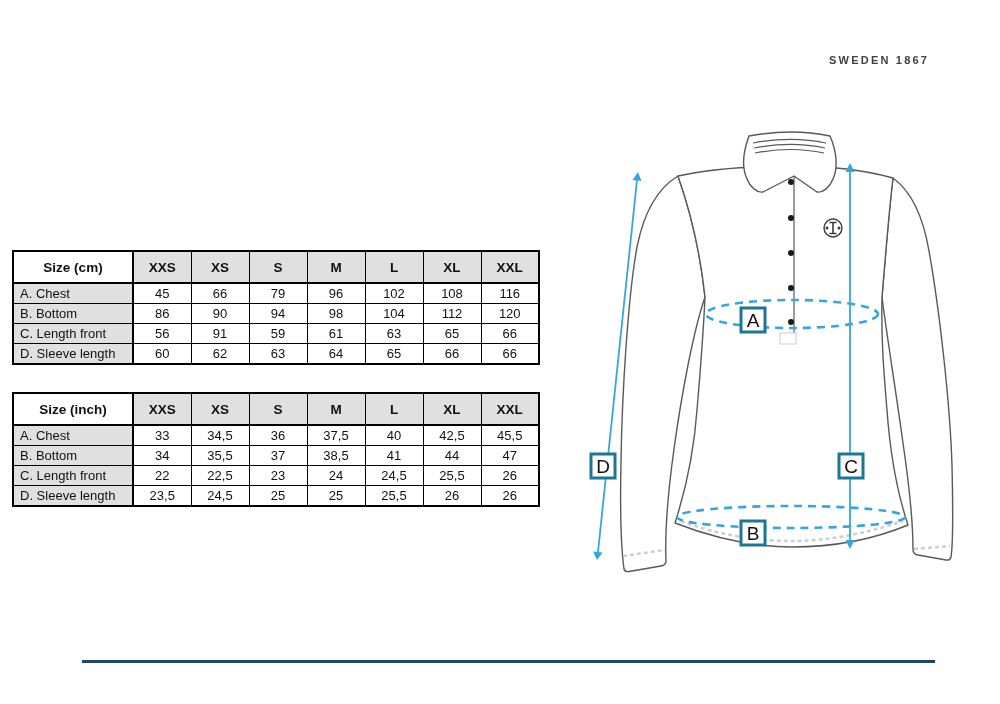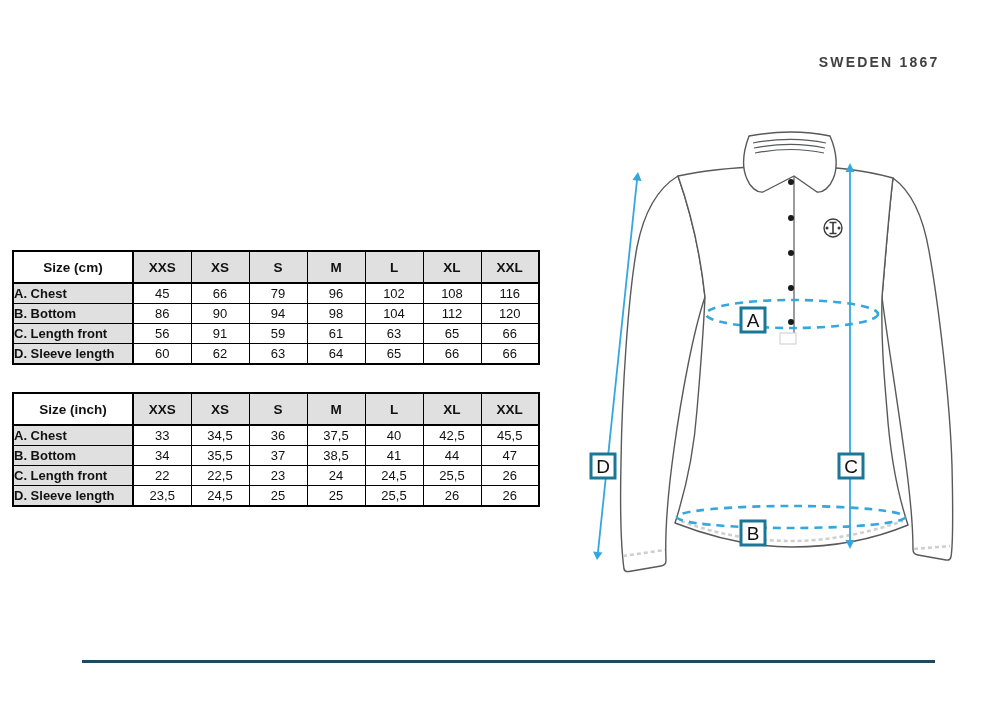--- a/index.html
+++ b/index.html
@@ -2,35 +2,35 @@
 <html style="--accent_blue: #35a7dd; --box_border: #1a7796; --footer_line: #1d4a5e; --outline_gray: #58595b; --table_gray: #e0e0e0;"><head>
 <meta charset="utf-8">
 <style>
   html,body{margin:0;padding:0;background:#fff;}
   .page{position:relative;width:1000px;height:704px;background:#fff;overflow:hidden;
         font-family:"Liberation Sans",sans-serif;color:#111;}
 
   
   .brand{position:absolute;left:813px;top:50px;width:130px;text-align:center;}
   .brand-name{font-size:24px;font-weight:700;letter-spacing:5.5px;text-indent:5.5px;color:#231f20;}
-  .brand-tagline{font-size:14px;font-weight:700;letter-spacing:2.2px;text-indent:2.2px;color:#414042;margin-top:4px;}
+  .brand-tagline{font-size:11px;font-weight:700;letter-spacing:2.2px;text-indent:2.2px;color:#414042;margin-top:4px;}
 
   
   table.size-table{position:absolute;left:12px;width:527px;border-collapse:collapse;
                    table-layout:fixed;background:#fff;border:2.5px solid #000;}
   #table-cm{top:250px;}
   #table-inch{top:392px;}
   .size-table th,.size-table td{border:1.4px solid #000;text-align:center;padding:0;
                    font-size:13px;height:19px;overflow:hidden;white-space:nowrap;}
   .size-table thead th{height:30px;font-weight:700;font-size:13.5px;background:var(--table_gray,#e0e0e0);
                    border-bottom:2.5px solid #000;}
   .size-table thead th.label-col{background:#fff;}
   .size-table .label-col{border-right:2.5px solid #000;}
   .size-table tbody td.label-col{background:var(--table_gray,#e0e0e0);text-align:left;
-                   font-weight:700;}
+                   padding-left:6px;font-weight:400;}
 
   
   .illustration{position:absolute;left:575px;top:105px;width:430px;height:490px;}
   .outline{fill:#fff;stroke:var(--outline_gray,#58595b);stroke-width:1.4;stroke-linejoin:round;}
   .thin{fill:none;stroke:var(--outline_gray,#58595b);stroke-width:1.2;}
   .faint{fill:#fff;stroke:#d5d5d5;stroke-width:1.2;}
   .stitch{fill:none;stroke:#cfcfcf;stroke-width:2.6;stroke-dasharray:4 3;}
   .btn{fill:#1a1a1a;}
   .logo-circle{fill:#fff;stroke:#3a3a3c;stroke-width:1.4;}
   .logo-stroke{fill:none;stroke:#3a3a3c;stroke-width:1.6;}

